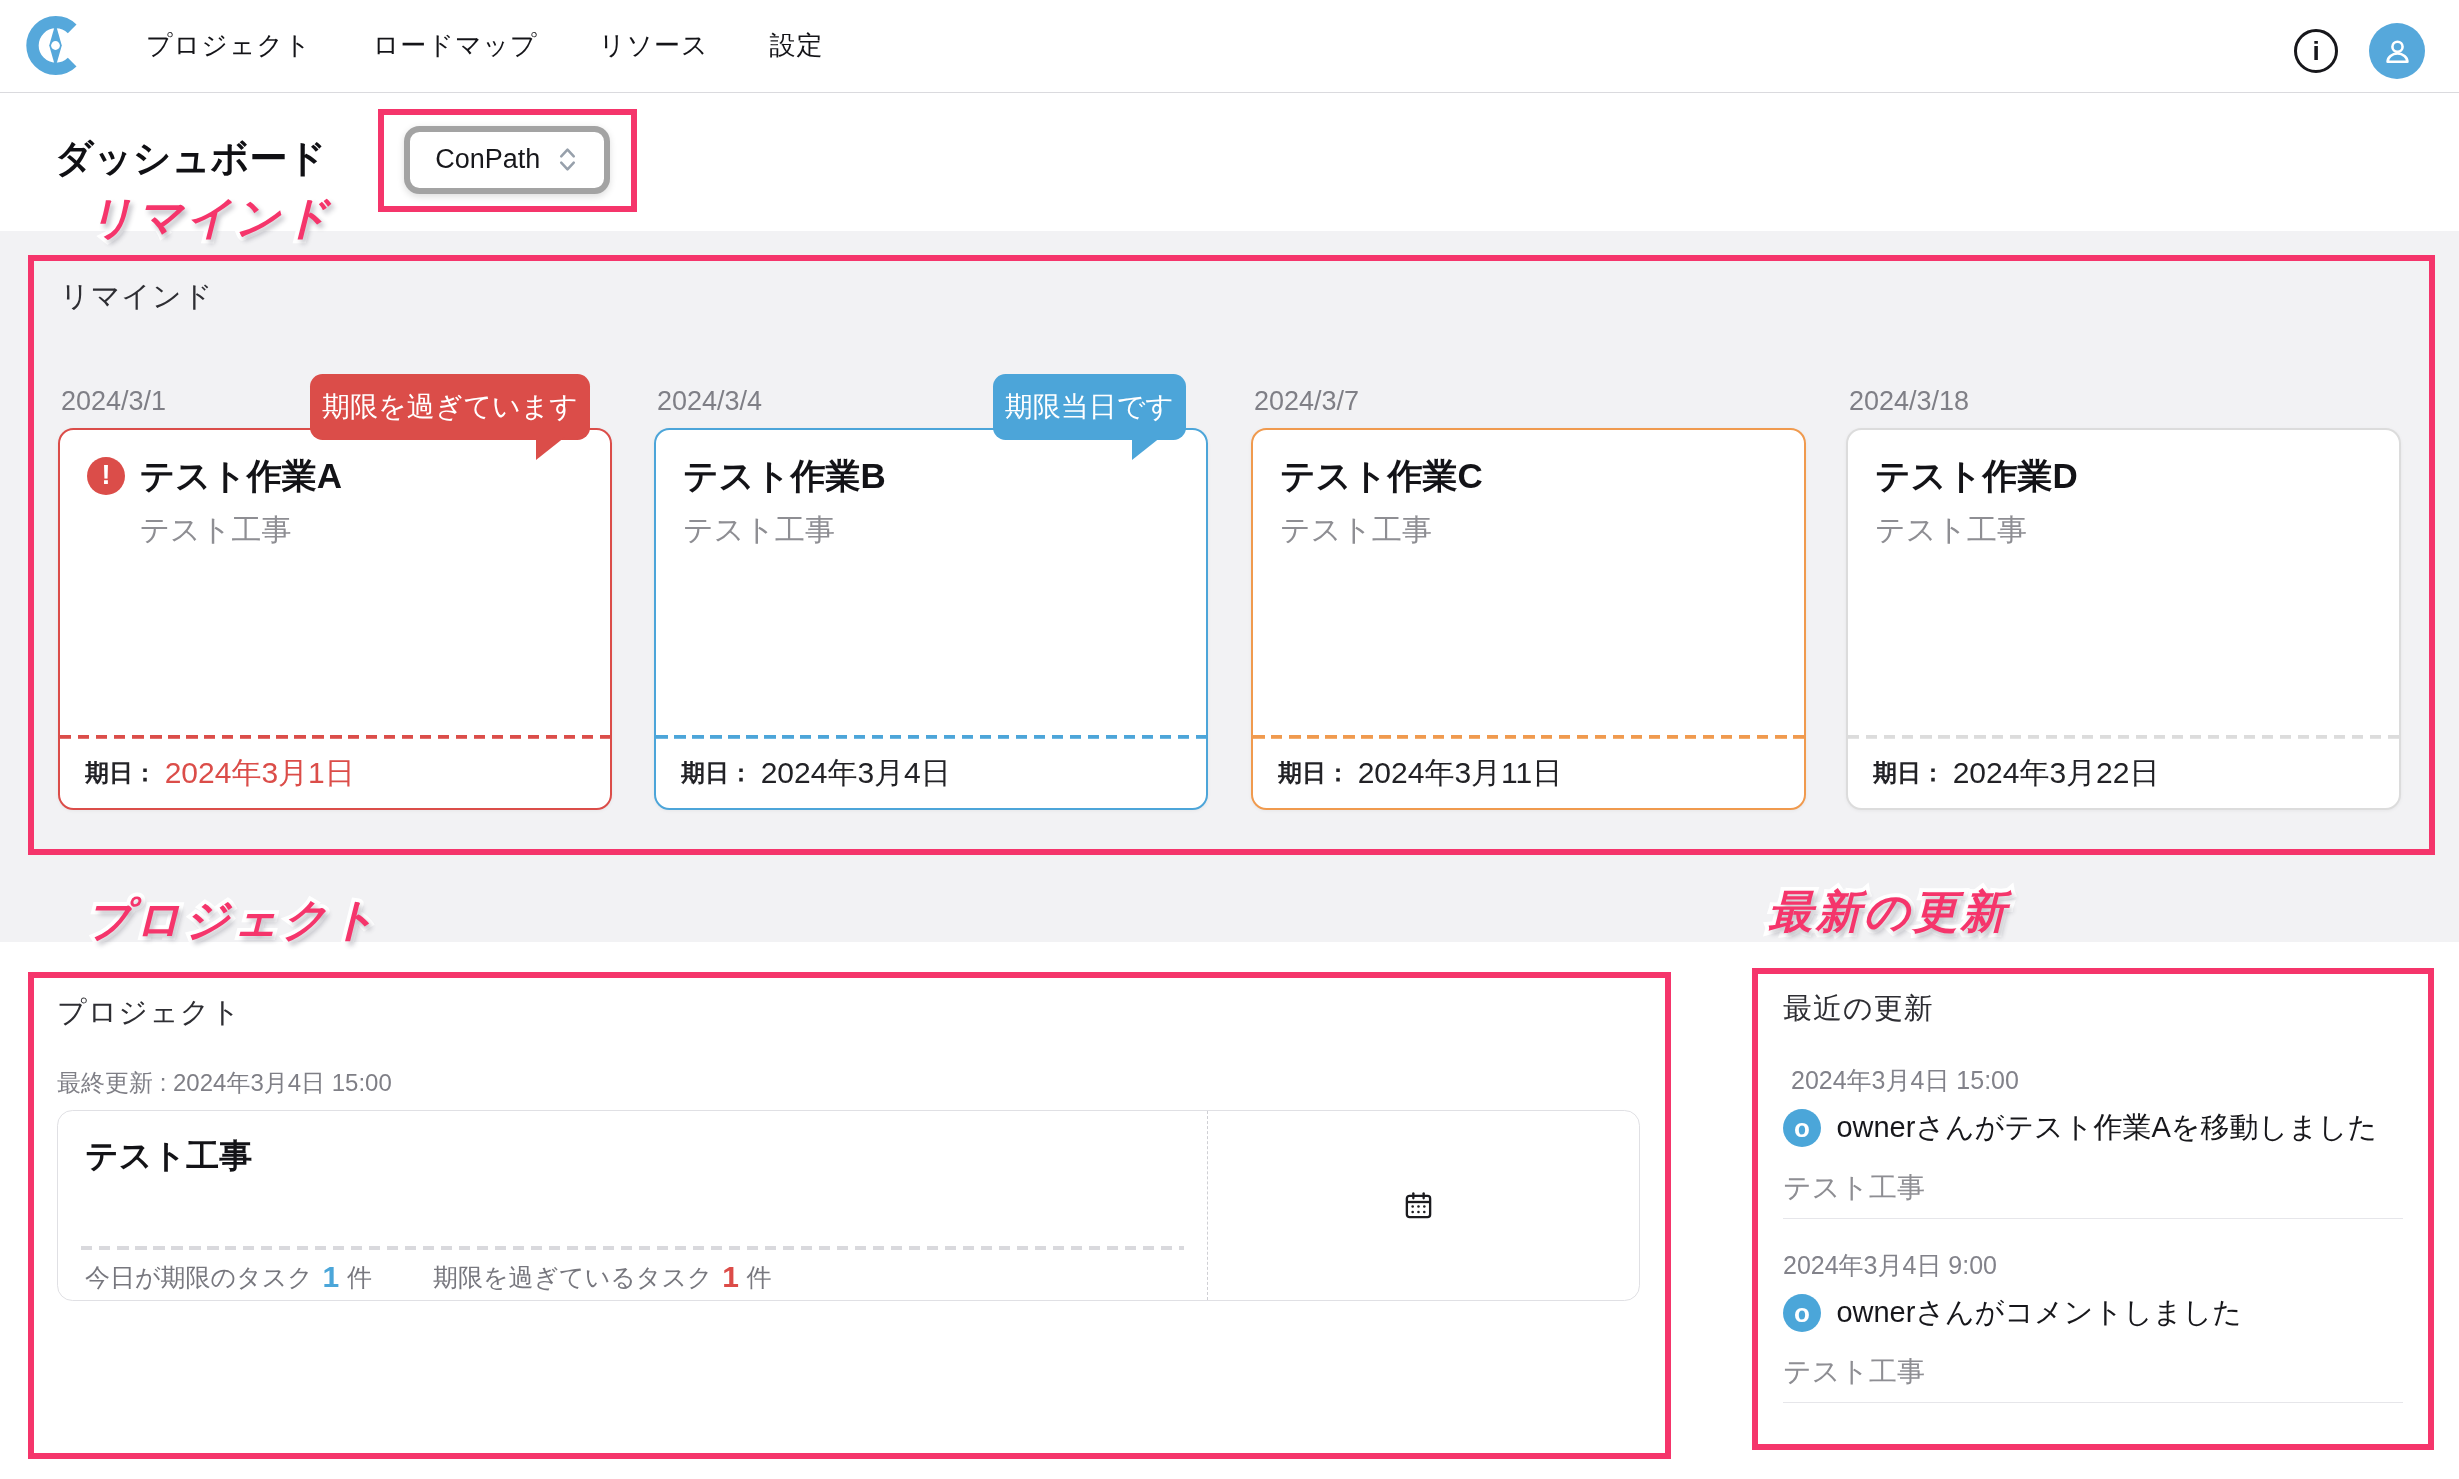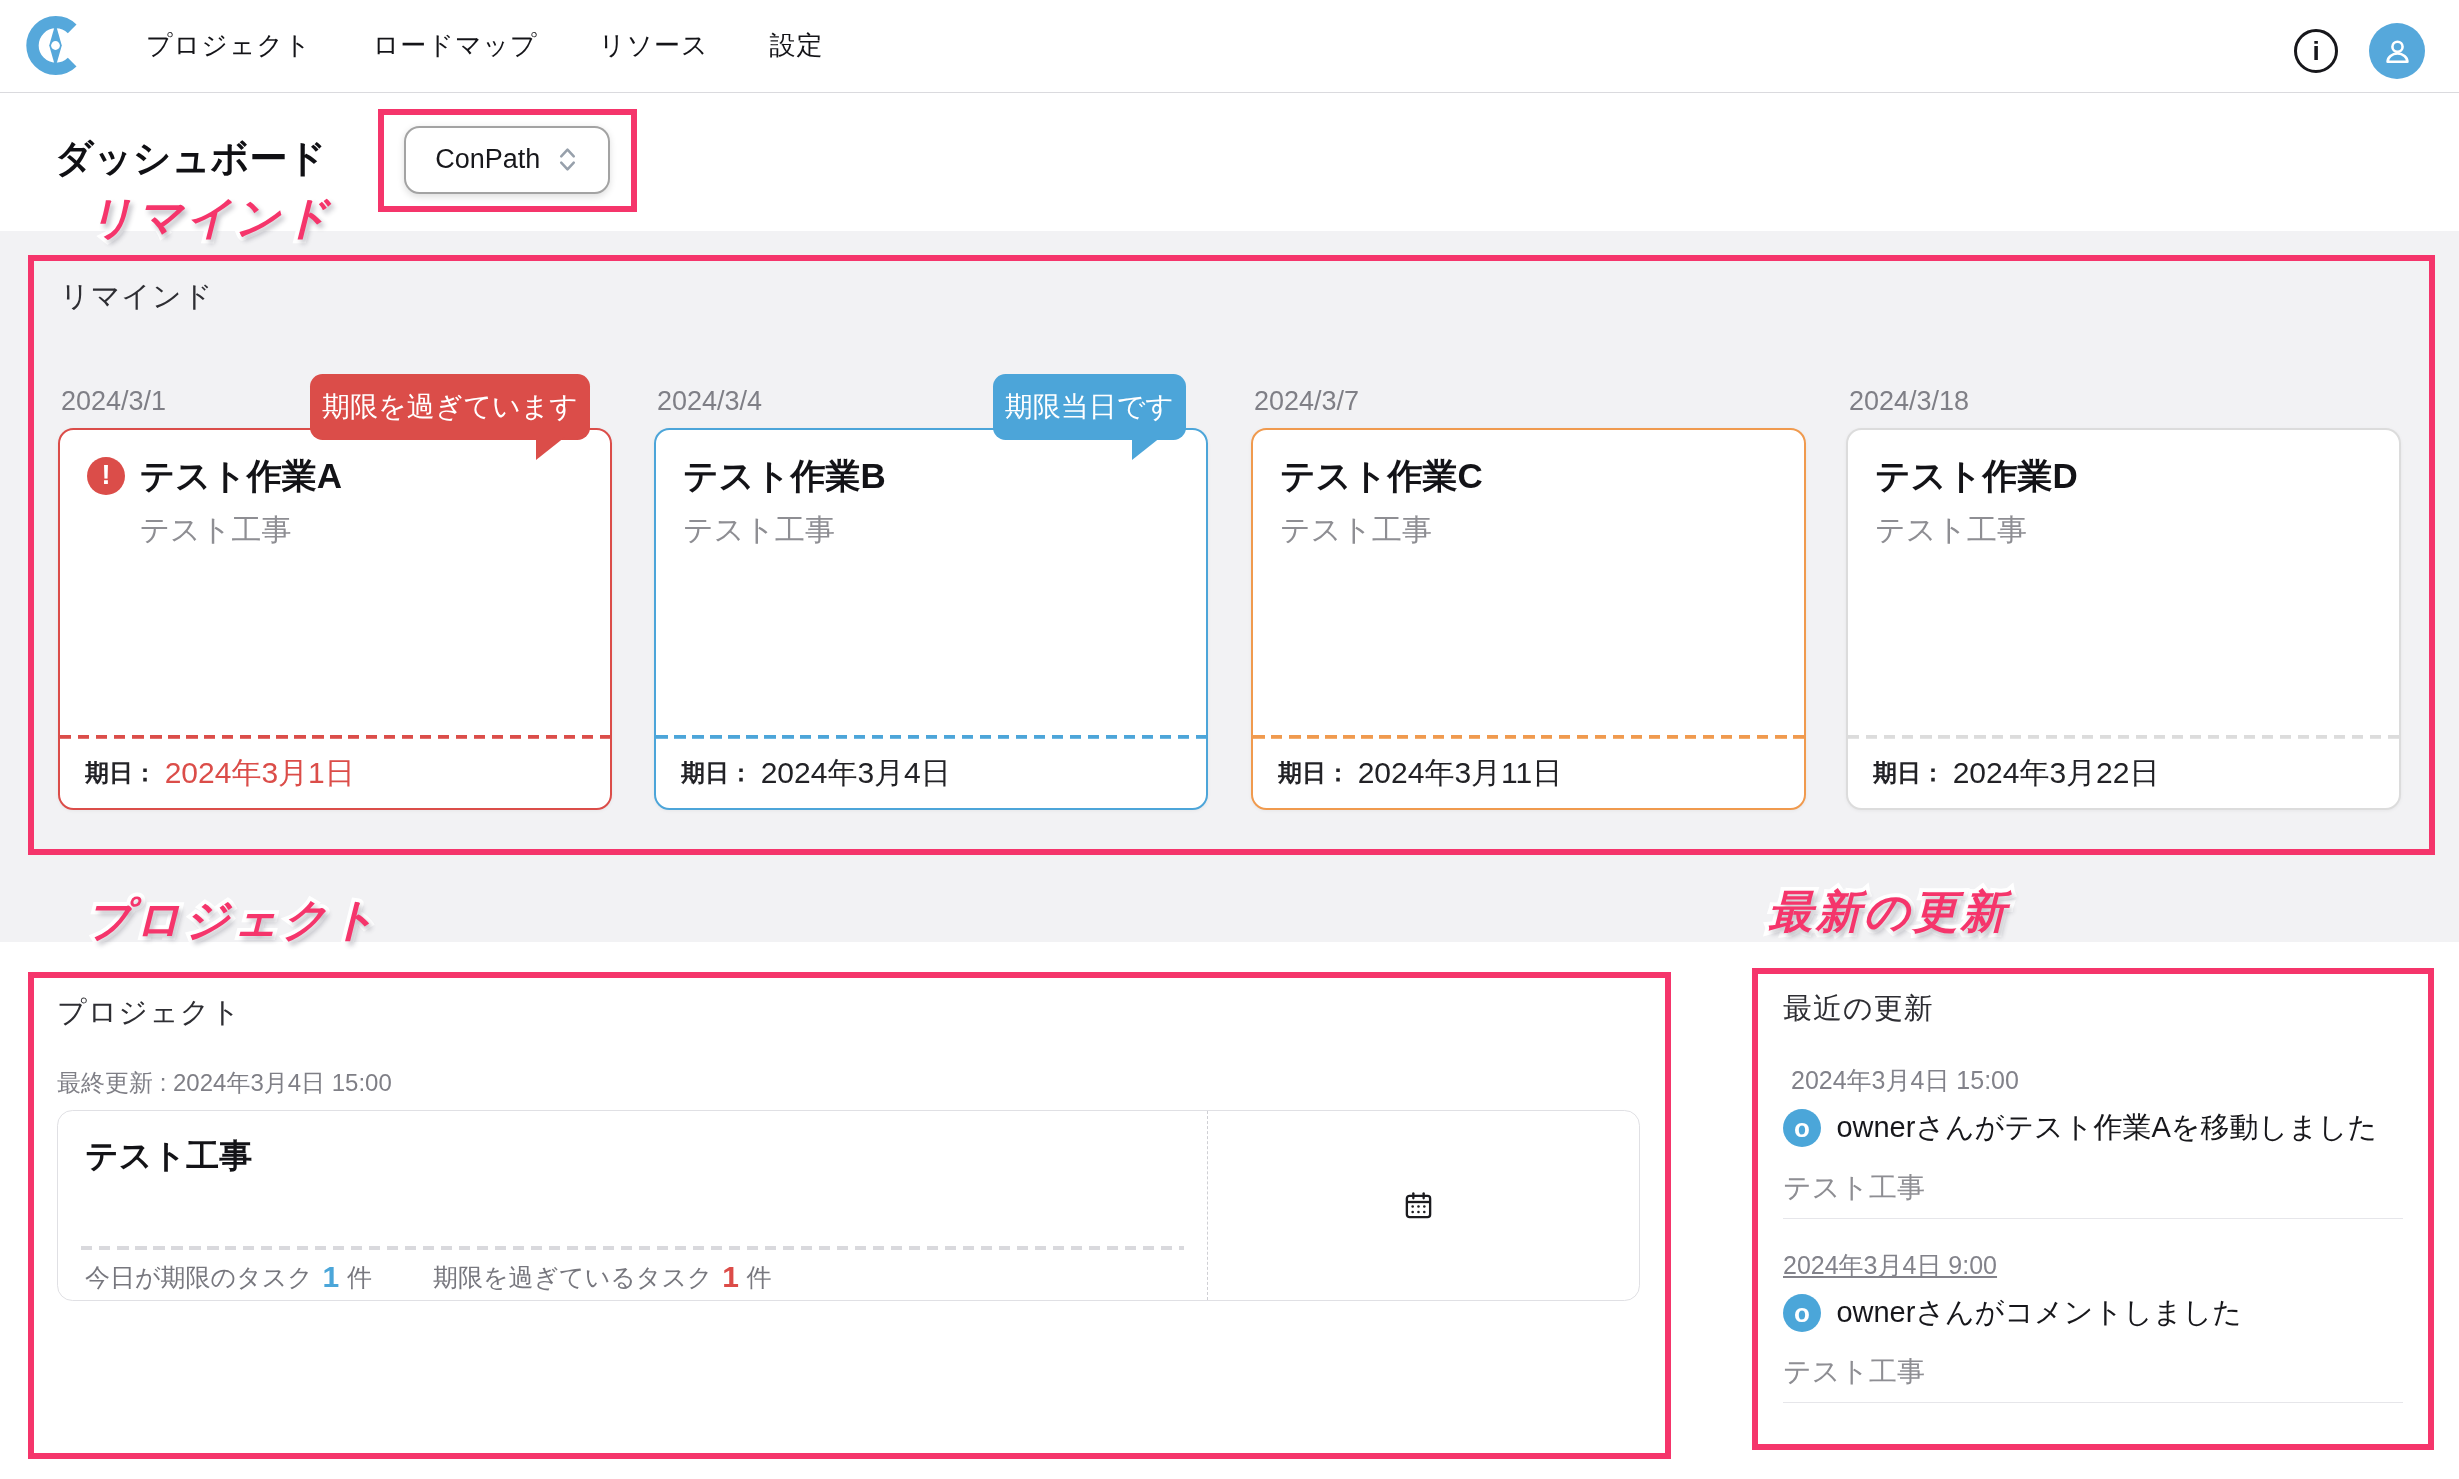--- a/index.html
+++ b/index.html
@@ -17,21 +17,21 @@
               border-radius:50%; display:flex; align-items:center; justify-content:center;
               font-size:26px; font-weight:600; color:#17171b; cursor:pointer; }
   .avatar-btn { position:absolute; left:2369px; top:23px; width:56px; height:56px; border-radius:50%;
                 background:#56A8DB; display:flex; align-items:center; justify-content:center; cursor:pointer; }
 
   
   .page-title { position:absolute; left:55px; top:133px; font-size:38px; font-weight:700; color:#101014; z-index:5; }
   .org-frame { position:absolute; left:378px; top:109px; width:259px; height:103px;
                border:6.7px solid #F5356B; z-index:6; }
   .org-select { position:absolute; left:20px; top:10.6px; width:206px; height:68px; background:#fff;
-                border:2px solid #a3a3a3; border-radius:15.4px; box-shadow:0 2.9px 7.7px rgba(0,0,0,.13);
+                border:6px solid #a3a3a3; border-radius:15.4px; box-shadow:0 2.9px 7.7px rgba(0,0,0,.13);
                 display:flex; align-items:center; justify-content:center; gap:15.4px; cursor:pointer; }
   .org-select .val { font-size:27px; color:#17171b; }
 
   
   .anno { position:absolute; font-size:45px; font-weight:800; font-style:italic; letter-spacing:2.9px;
           color:#F5356B; -webkit-text-stroke:7.7px #fff; paint-order:stroke fill;
           text-shadow:2.9px 3.8px 4.8px rgba(40,40,60,.3); z-index:25; white-space:nowrap; }
   .anno-org     { left:672px; top:113px; }
   .anno-remind  { left:88px;  top:188px; }
   .anno-project { left:86px;  top:890px; }
@@ -259,21 +259,21 @@
     <div class="section-heading updates-heading">最近の更新</div>
 
     <div class="u-abs u-date" style="top:90px;margin-left:8px;">2024年3月4日 15:00</div>
     <div class="u-abs u-row" style="top:134px;">
       <div class="u-avatar">o</div>
       <div class="u-msg">ownerさんがテスト作業Aを移動しました</div>
     </div>
     <div class="u-abs u-proj" style="top:195px;">テスト工事</div>
     <div class="u-div" style="top:244px;"></div>
 
-    <div class="u-abs u-date" style="top:275px;text-decoration:underline;">2024年3月4日 9:00</div>
+    <div class="u-abs u-date" style="top:275px;">2024年3月4日 9:00</div>
     <div class="u-abs u-row" style="top:319px;">
       <div class="u-avatar">o</div>
       <div class="u-msg">ownerさんがコメントしました</div>
     </div>
     <div class="u-abs u-proj" style="top:379px;">テスト工事</div>
     <div class="u-div" style="top:428px;"></div>
   </div>
 
 </div>
 

